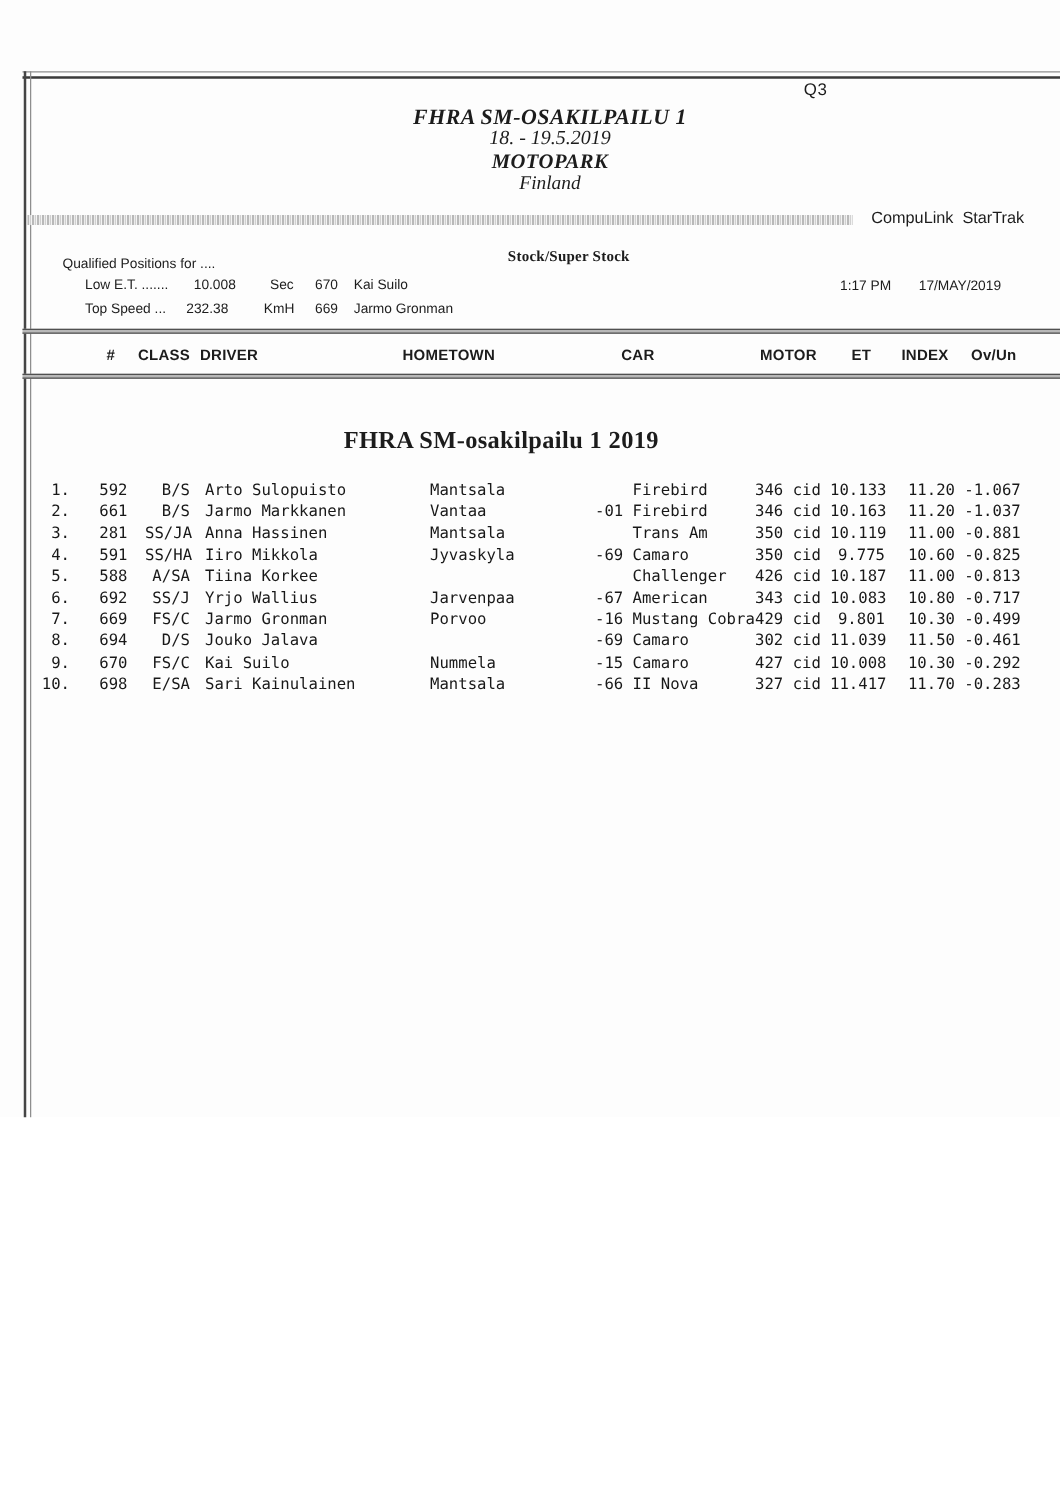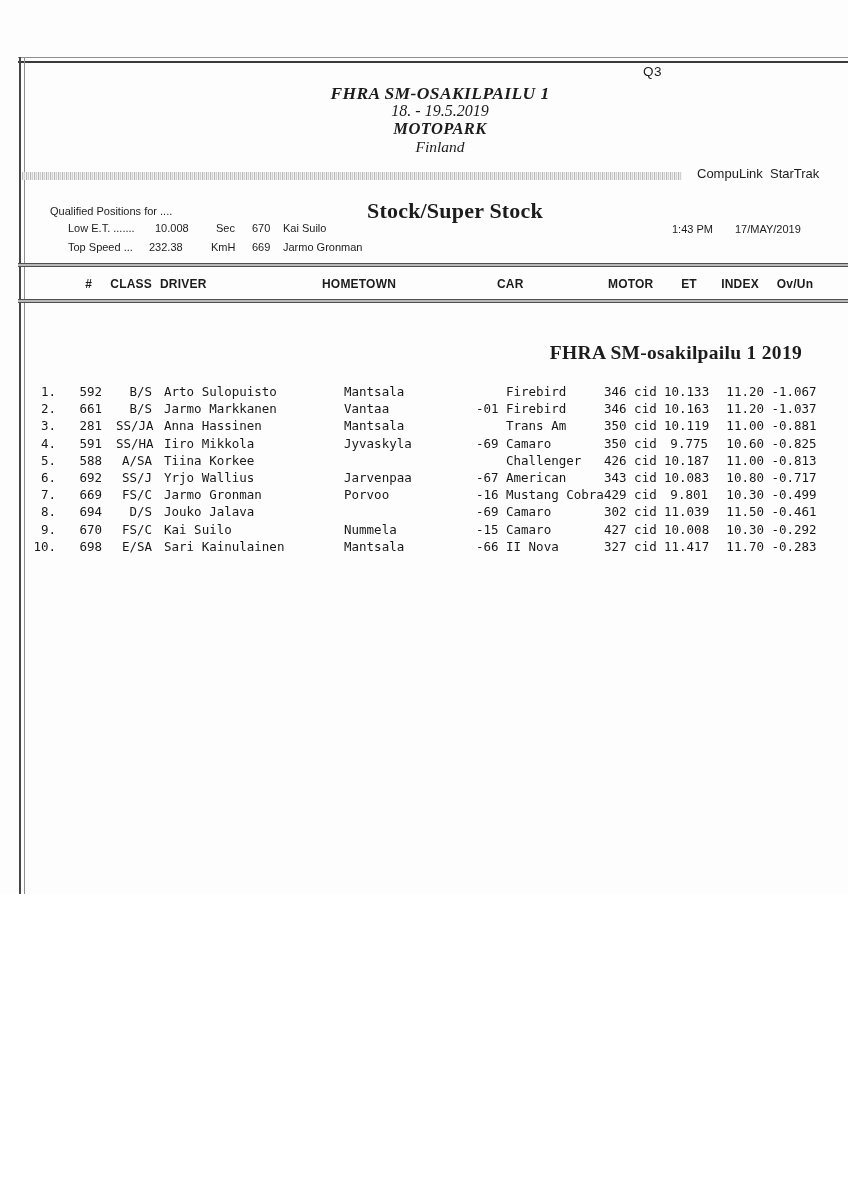--- a/index.html
+++ b/index.html
@@ -35,21 +35,21 @@
   .hatch {
     position:absolute; left:22px; top:172px; width:660px; height:8px;
     background:
       repeating-linear-gradient(90deg,#b9b9b9 0 1px,#ececec 1px 2px,#d0d0d0 2px 3px,#f4f4f4 3px 4px);
   }
   .brand { position:absolute; left:697px; top:166px; font-size:13px; white-space:pre; }
 
   .qual-heading { position:absolute; left:50px; top:205px; font-size:11px; }
   .class-title  {
     position:absolute; left:200px; top:198px; width:510px; text-align:center;
-    font-family:"Liberation Serif", serif; font-weight:bold; font-size:22px; letter-spacing:.2px;
+    font-family:"Liberation Serif", serif; font-weight:bold; font-size:12px; letter-spacing:.2px;
   }
   .meta { position:absolute; font-size:11px; white-space:pre; }
   .low-label   { left:68px;  top:222px; }
   .low-value   { left:155px; top:222px; }
   .low-unit    { left:216px; top:222px; }
   .low-car     { left:252px; top:222px; }
   .low-driver  { left:283px; top:222px; }
   .top-label   { left:68px;  top:241px; }
   .top-value   { left:149px; top:241px; }
   .top-unit    { left:211px; top:241px; }
@@ -71,21 +71,21 @@
     font-size:12px; font-weight:600; letter-spacing:.2px;
   }
   .h-hash     { text-align:right; }
   .h-class    { text-align:right; }
   .h-driver   { padding-left:8px; }
   .h-car      { padding-left:15px; }
   .h-motor    { padding-left:4px; }
   .h-et, .h-index, .h-ovun { text-align:center; }
 
   .section-title {
-    position:absolute; left:0; top:342px; width:802px; text-align:right;
+    position:absolute; left:0; top:342px; width:802px; text-align:center;
     font-family:"Liberation Serif", serif; font-weight:bold; font-size:19.5px; letter-spacing:.3px;
   }
 
   .results {
     position:absolute; left:26px; top:383px; width:798px;
     font-family:"DejaVu Sans Mono", monospace; font-size:12.5px; color:#181818;
   }
   .result-row {
     display:grid;
     grid-template-columns:30px 60px 40px 180px 140px 30px 98px 60px 50px 52px 58px;
@@ -129,21 +129,21 @@
   <span class="meta low-unit">Sec</span>
   <span class="meta low-car">670</span>
   <span class="meta low-driver">Kai Suilo</span>
 
   <span class="meta top-label">Top Speed ...</span>
   <span class="meta top-value">232.38</span>
   <span class="meta top-unit">KmH</span>
   <span class="meta top-car">669</span>
   <span class="meta top-driver">Jarmo Gronman</span>
 
-  <span class="meta print-time">1:43 PM</span>
+  <span class="meta print-time">1:17 PM</span>
   <span class="meta print-date">17/MAY/2019</span>
 
   <div class="rule rule-a"></div>
 
   <div class="col-header">
     <span class="h-hash">#</span>
     <span class="h-class">CLASS</span>
     <span class="h-driver">DRIVER</span>
     <span class="h-hometown">HOMETOWN</span>
     <span class="h-car">CAR</span>

